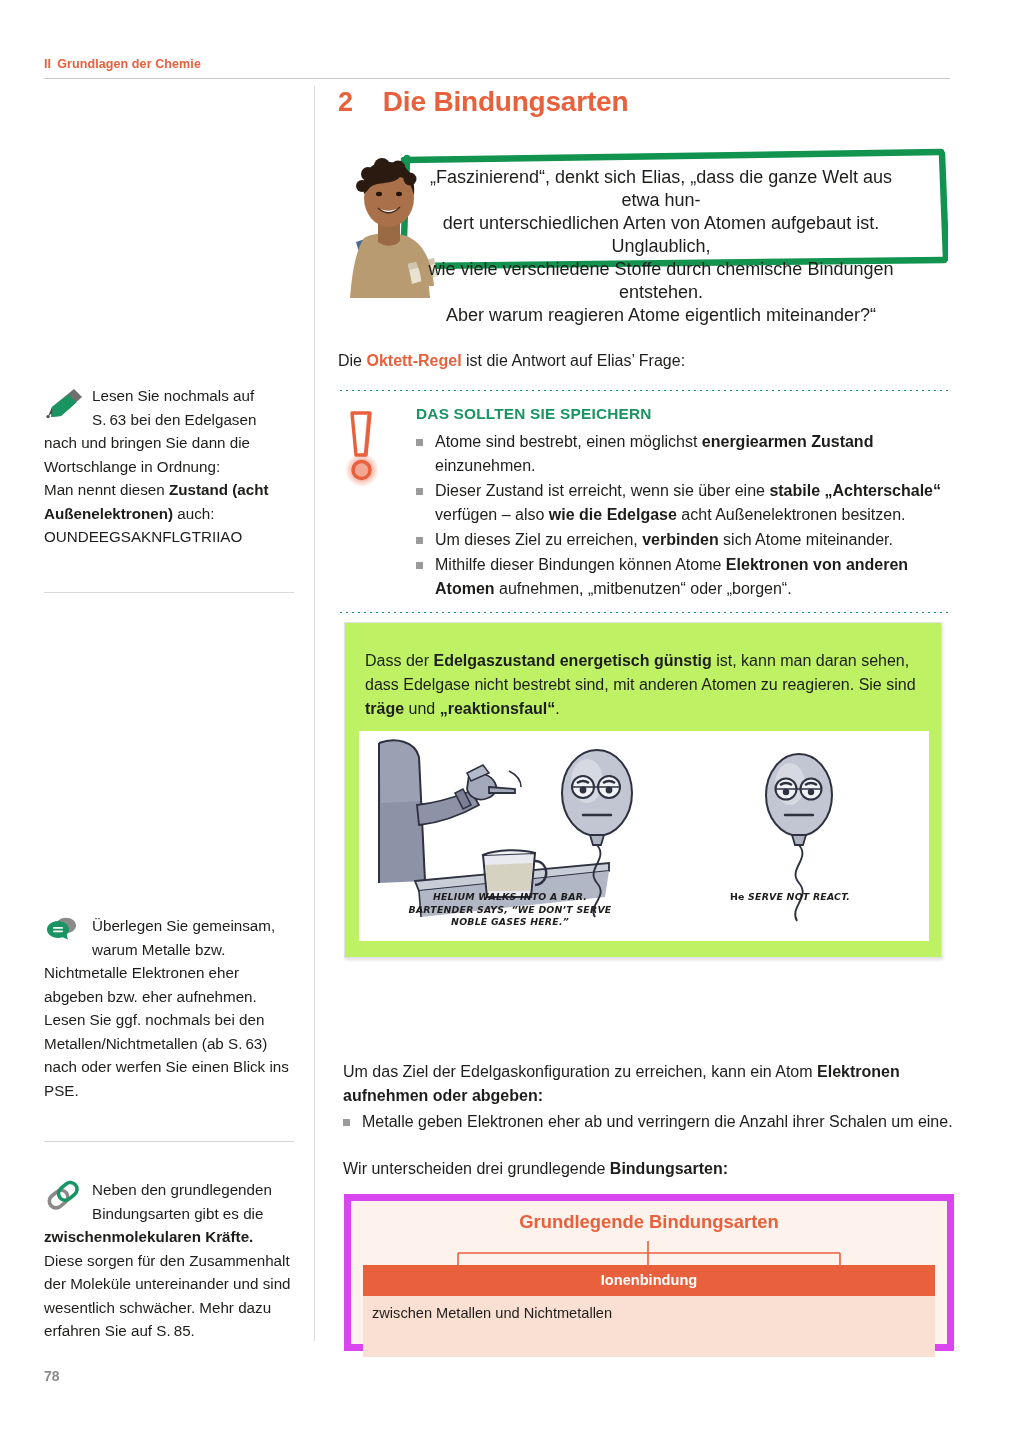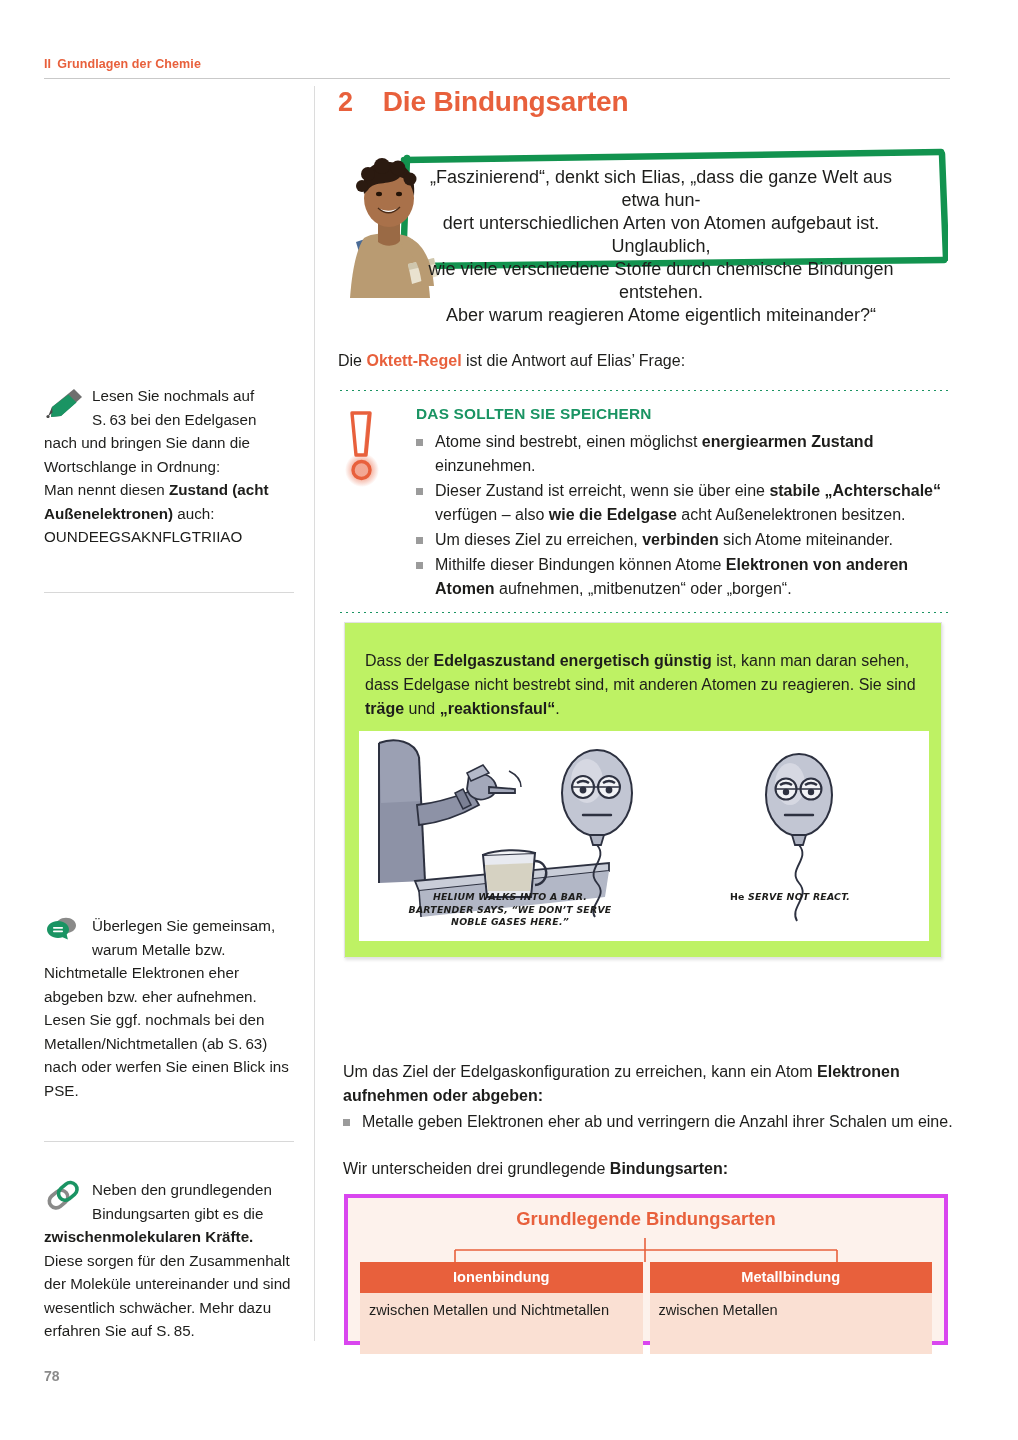--- a/index.html
+++ b/index.html
@@ -129,21 +129,21 @@
 
   
   .after{position:absolute; left:343px; top:1012px; width:612px;margin-top:48px;}
   .after p{margin:0; font-size:16px; line-height:24px;}
   .after ul.bl{margin-top:2px;}
   .after .sp{height:22px;}
 
   
   .diagram{
     position:absolute; left:344px; top:1194px; width:596px; height:143px;
-    background:#fdf2ec; border:4px solid #d946ef;
+    background:#fdf2ec; border:7px solid #d946ef;
   }
   .dg-title{
     position:absolute; left:0; top:10px; width:100%;
     text-align:center; color:#E8603C; font-weight:700; font-size:18.4px;
   }
   .dg-boxes{
     position:absolute; left:12px; top:64px; width:572px;
     display:flex; gap:7px;
   }
   .dg-col{flex:1 1 0; min-width:0;}
@@ -390,20 +390,16 @@
     <path d="M107 52 L489 52" stroke="#E8603C" stroke-width="1.6" fill="none"></path>
     <path d="M107 52 L107 64" stroke="#E8603C" stroke-width="1.6" fill="none"></path>
     <path d="M297 52 L297 64" stroke="#E8603C" stroke-width="1.6" fill="none"></path>
     <path d="M489 52 L489 64" stroke="#E8603C" stroke-width="1.6" fill="none"></path>
   </svg>
   <div class="dg-boxes">
     <div class="dg-col">
       <div class="dg-head">Ionenbindung</div>
       <div class="dg-body">zwischen Metallen und Nichtmetallen</div>
     </div>
-    <div class="dg-col">
-      <div class="dg-head">Metallbindung</div>
-      <div class="dg-body">zwischen Metallen</div>
-    </div>
   </div>
 </div>
 
 <div class="pageno">78</div>
 
 </body></html>

